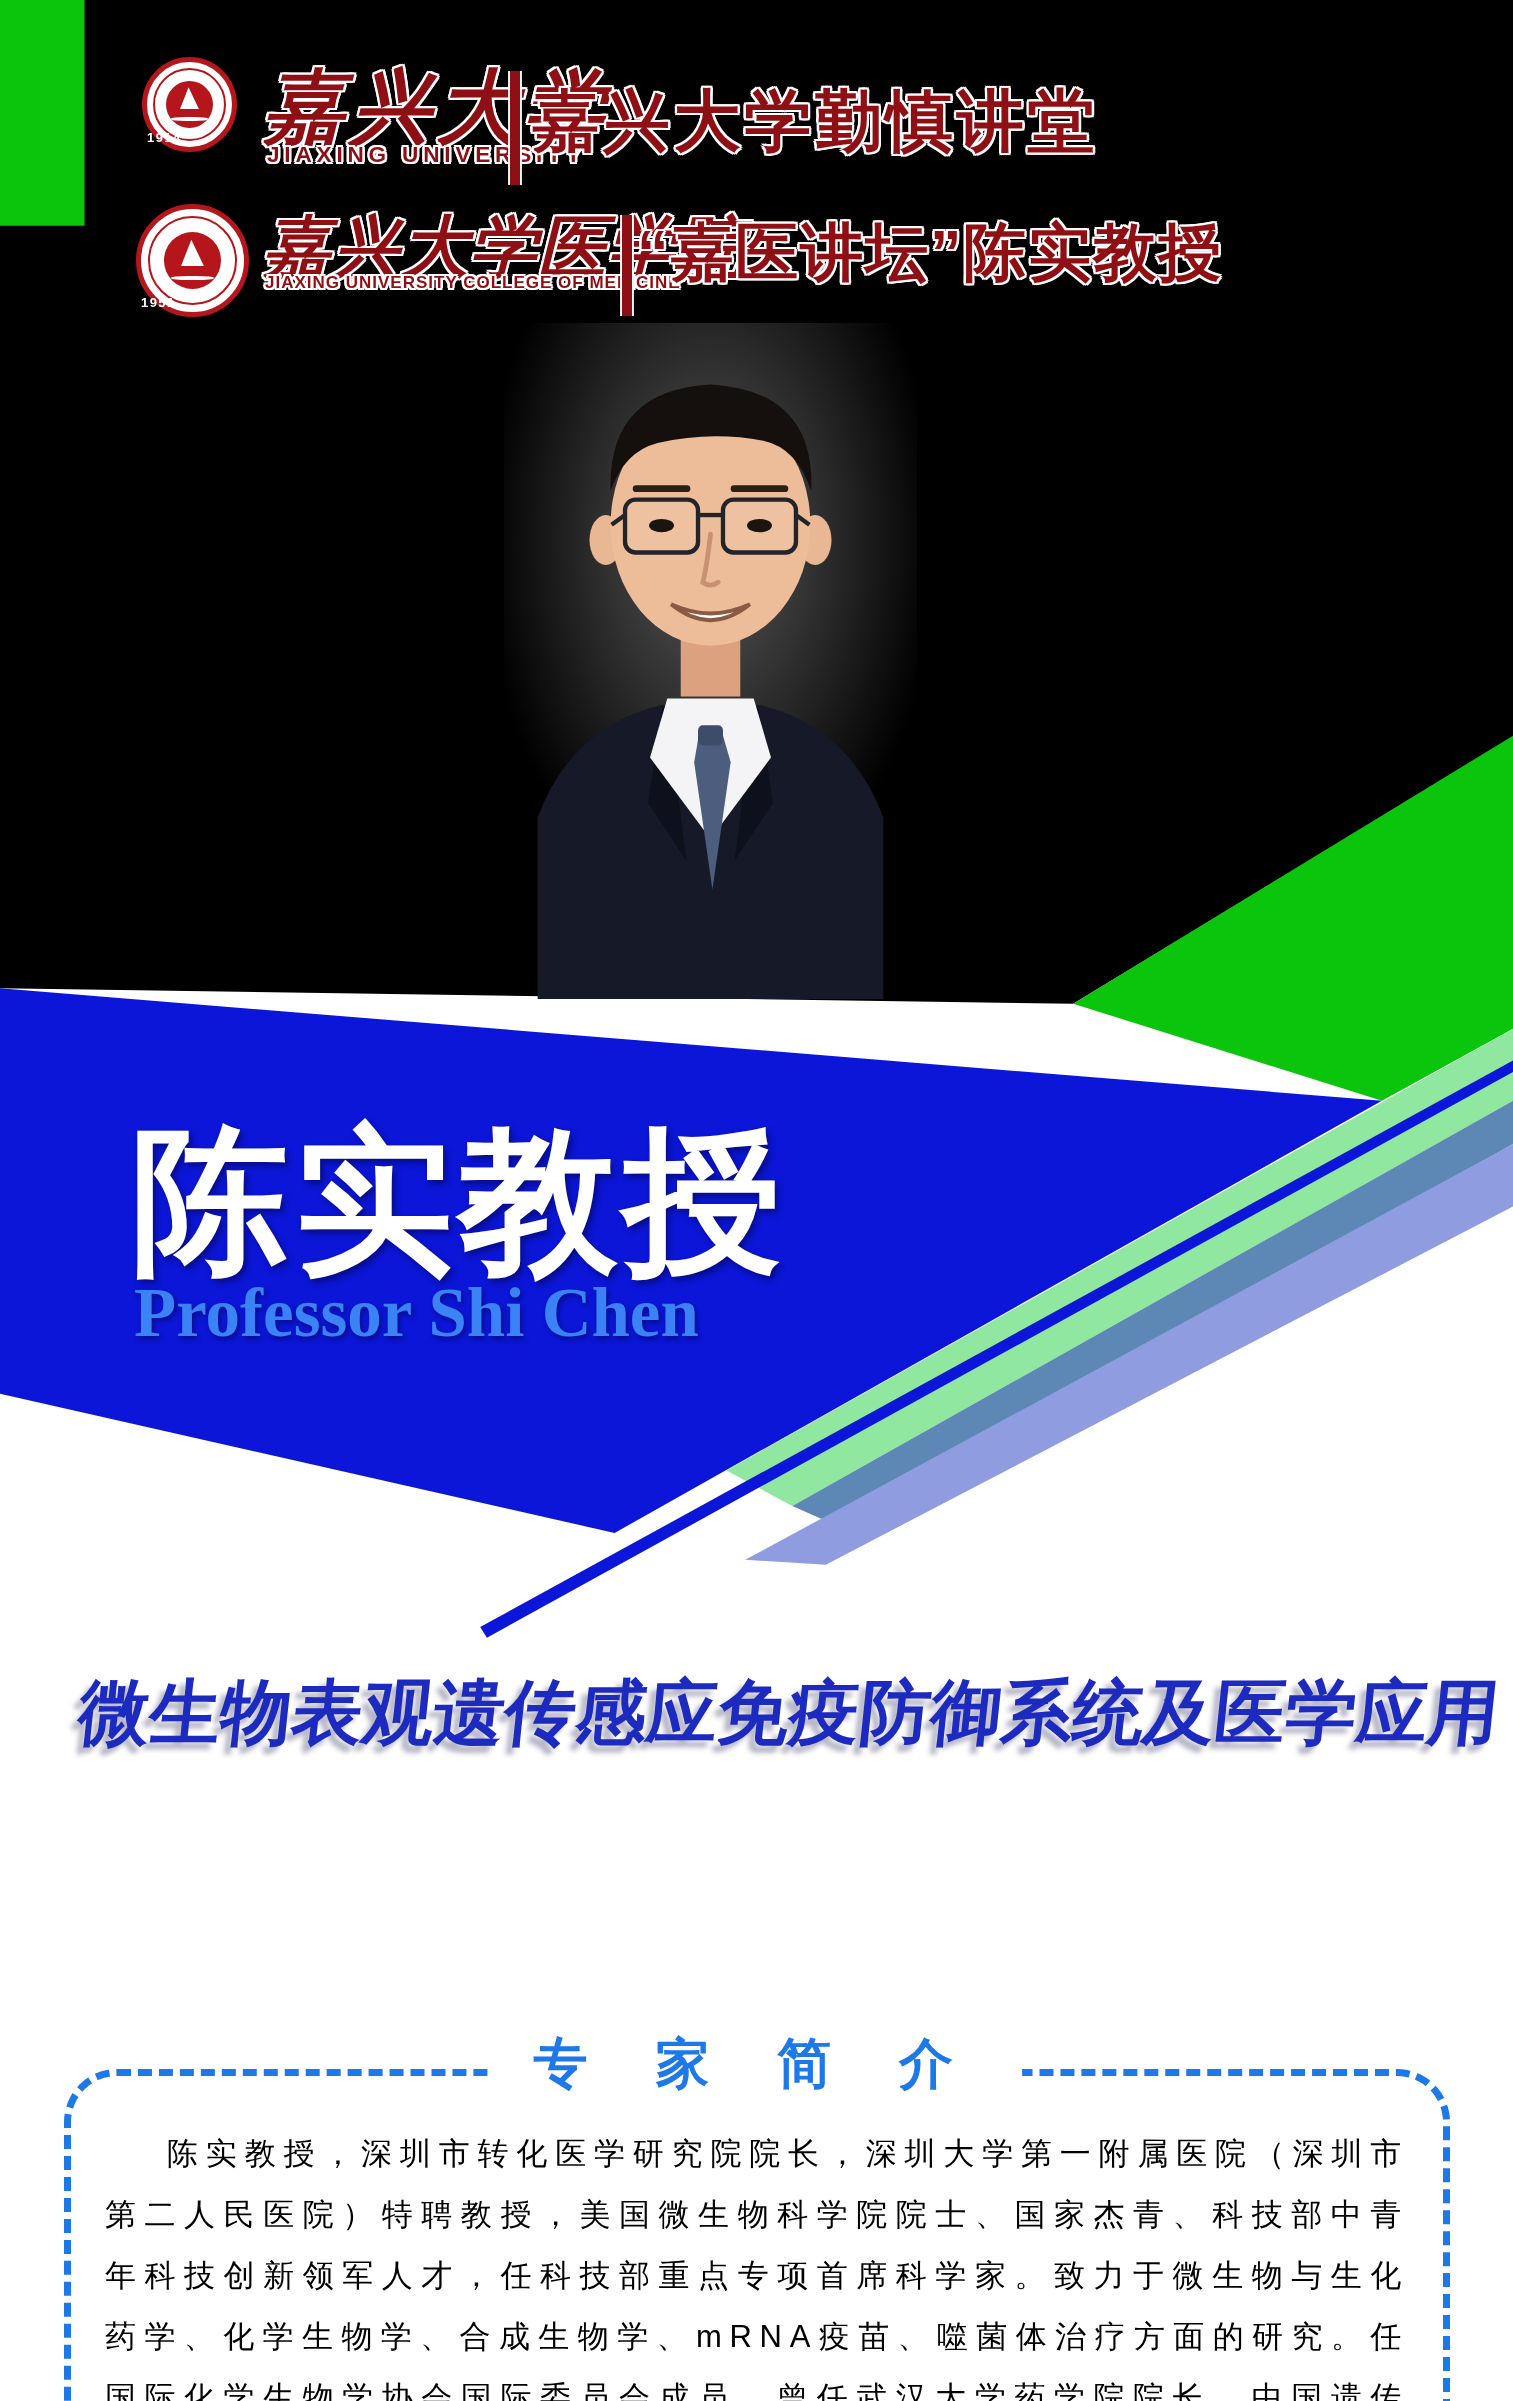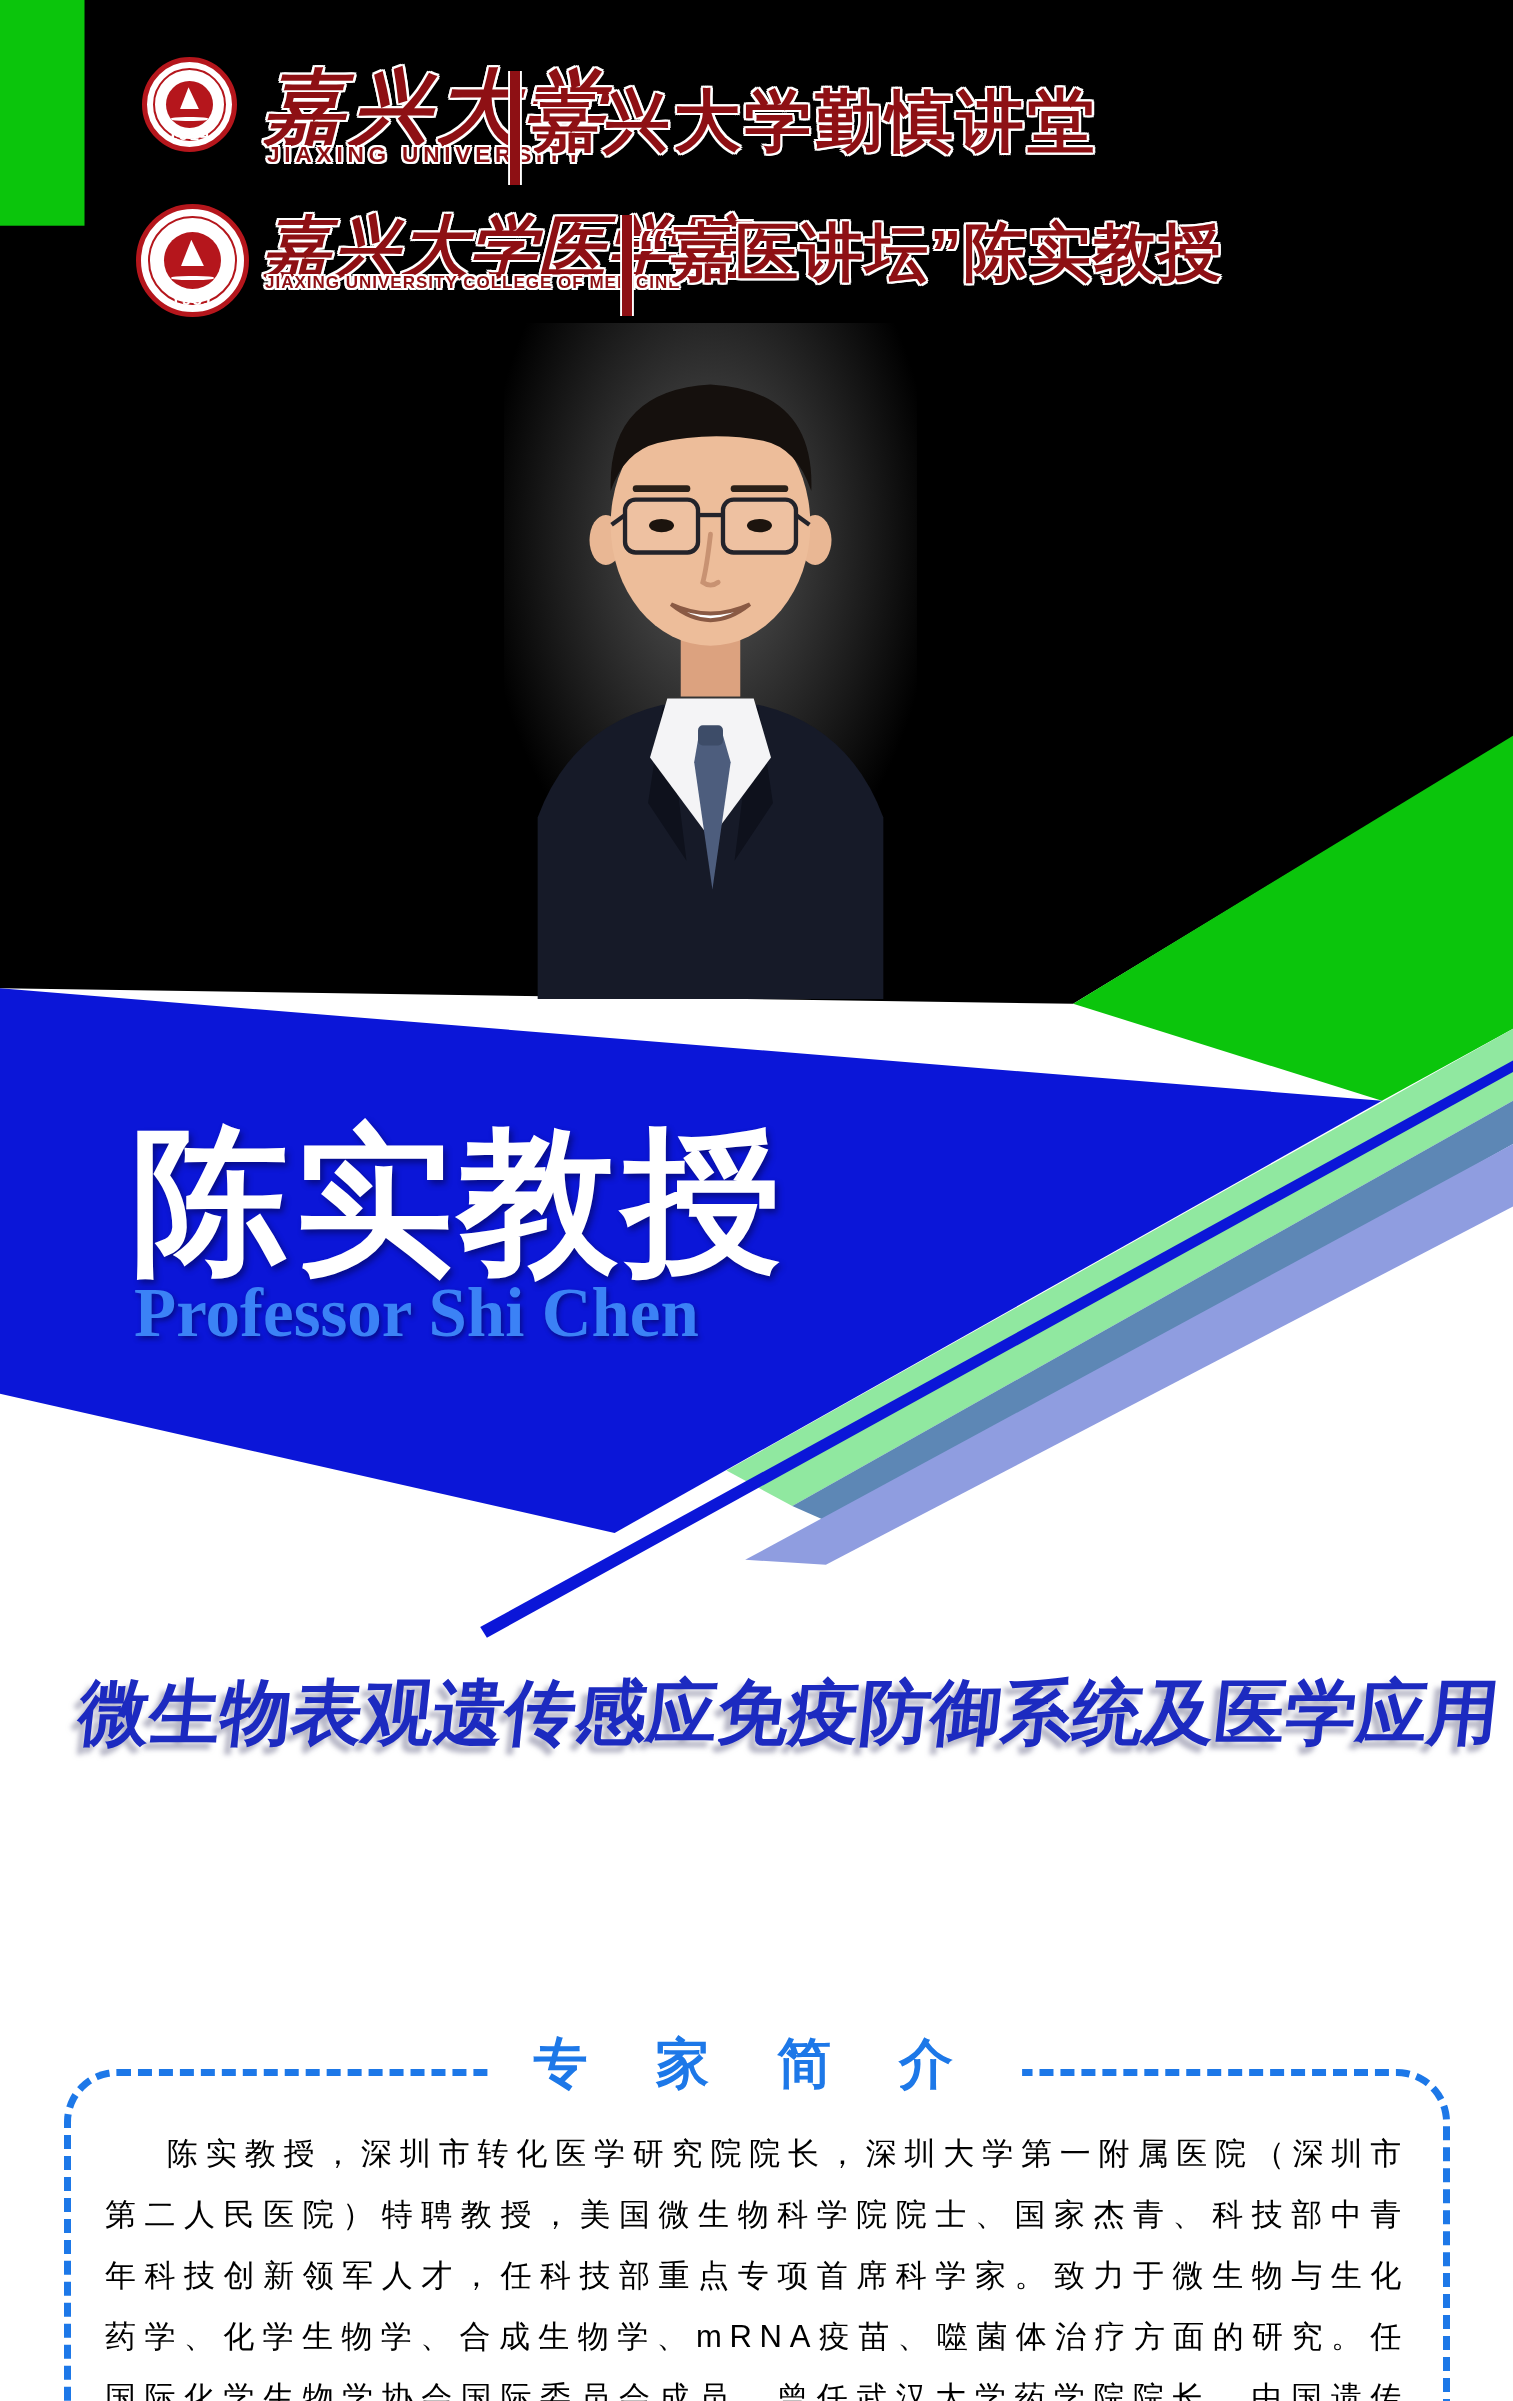--- a/index.html
+++ b/index.html
@@ -11,22 +11,22 @@
   
   .seal{position:absolute;border-radius:50%;background:#ffffff;
         border:5.8px solid #b5161c;box-sizing:border-box;z-index:3;}
   .seal-ring{position:absolute;left:7%;top:7%;width:86%;height:86%;border-radius:50%;
         border:2.4px solid #b5161c;box-sizing:border-box;}
   .seal-core{position:absolute;left:22%;top:22%;width:56%;height:56%;border-radius:50%;
         background:#b5161c;overflow:hidden;}
   .seal-sail{position:absolute;left:30%;top:14%;width:40%;height:46%;background:#ffffff;
         clip-path:polygon(45% 0,100% 100%,0 100%);}
   .seal-wave{position:absolute;left:12%;bottom:16%;width:76%;height:8%;background:#ffffff;border-radius:40%;}
-  .seal-year{position:absolute;left:0;right:0;bottom:2%;text-align:center;
-        color:#ffffff;font-size:17px;font-weight:bold;letter-spacing:1.4px;}
+  .seal-year{position:absolute;left:0;right:0;bottom:2%;
+        color:#ffffff;font-size:13px;font-weight:bold;letter-spacing:1.4px;}
   .red-outlined{color:#8e1014;font-weight:800;z-index:3;white-space:nowrap;
      text-shadow:-2.4px 0 #fff,2.4px 0 #fff,0 -2.4px #fff,0 2.4px #fff,
                  -1.9px -1.9px #fff,1.9px 1.9px #fff,-1.9px 1.9px #fff,1.9px -1.9px #fff;}
   .calligraphy{font-family:"Liberation Serif",serif;font-style:italic;}
   .vbar{position:absolute;width:9.6px;background:#8e1014;z-index:3;
         box-shadow:-1.9px 0 #fff,1.9px 0 #fff;}
   #callig1{left:263px;top:54px;font-size:81px;letter-spacing:5.8px;}
   #unien1{left:267px;top:142px;font-size:22.6px;letter-spacing:4.8px;}
   #vbar1{left:510px;top:71px;height:114px;}
   #btitle1{left:532px;top:76px;font-size:67px;letter-spacing:3.8px;}

